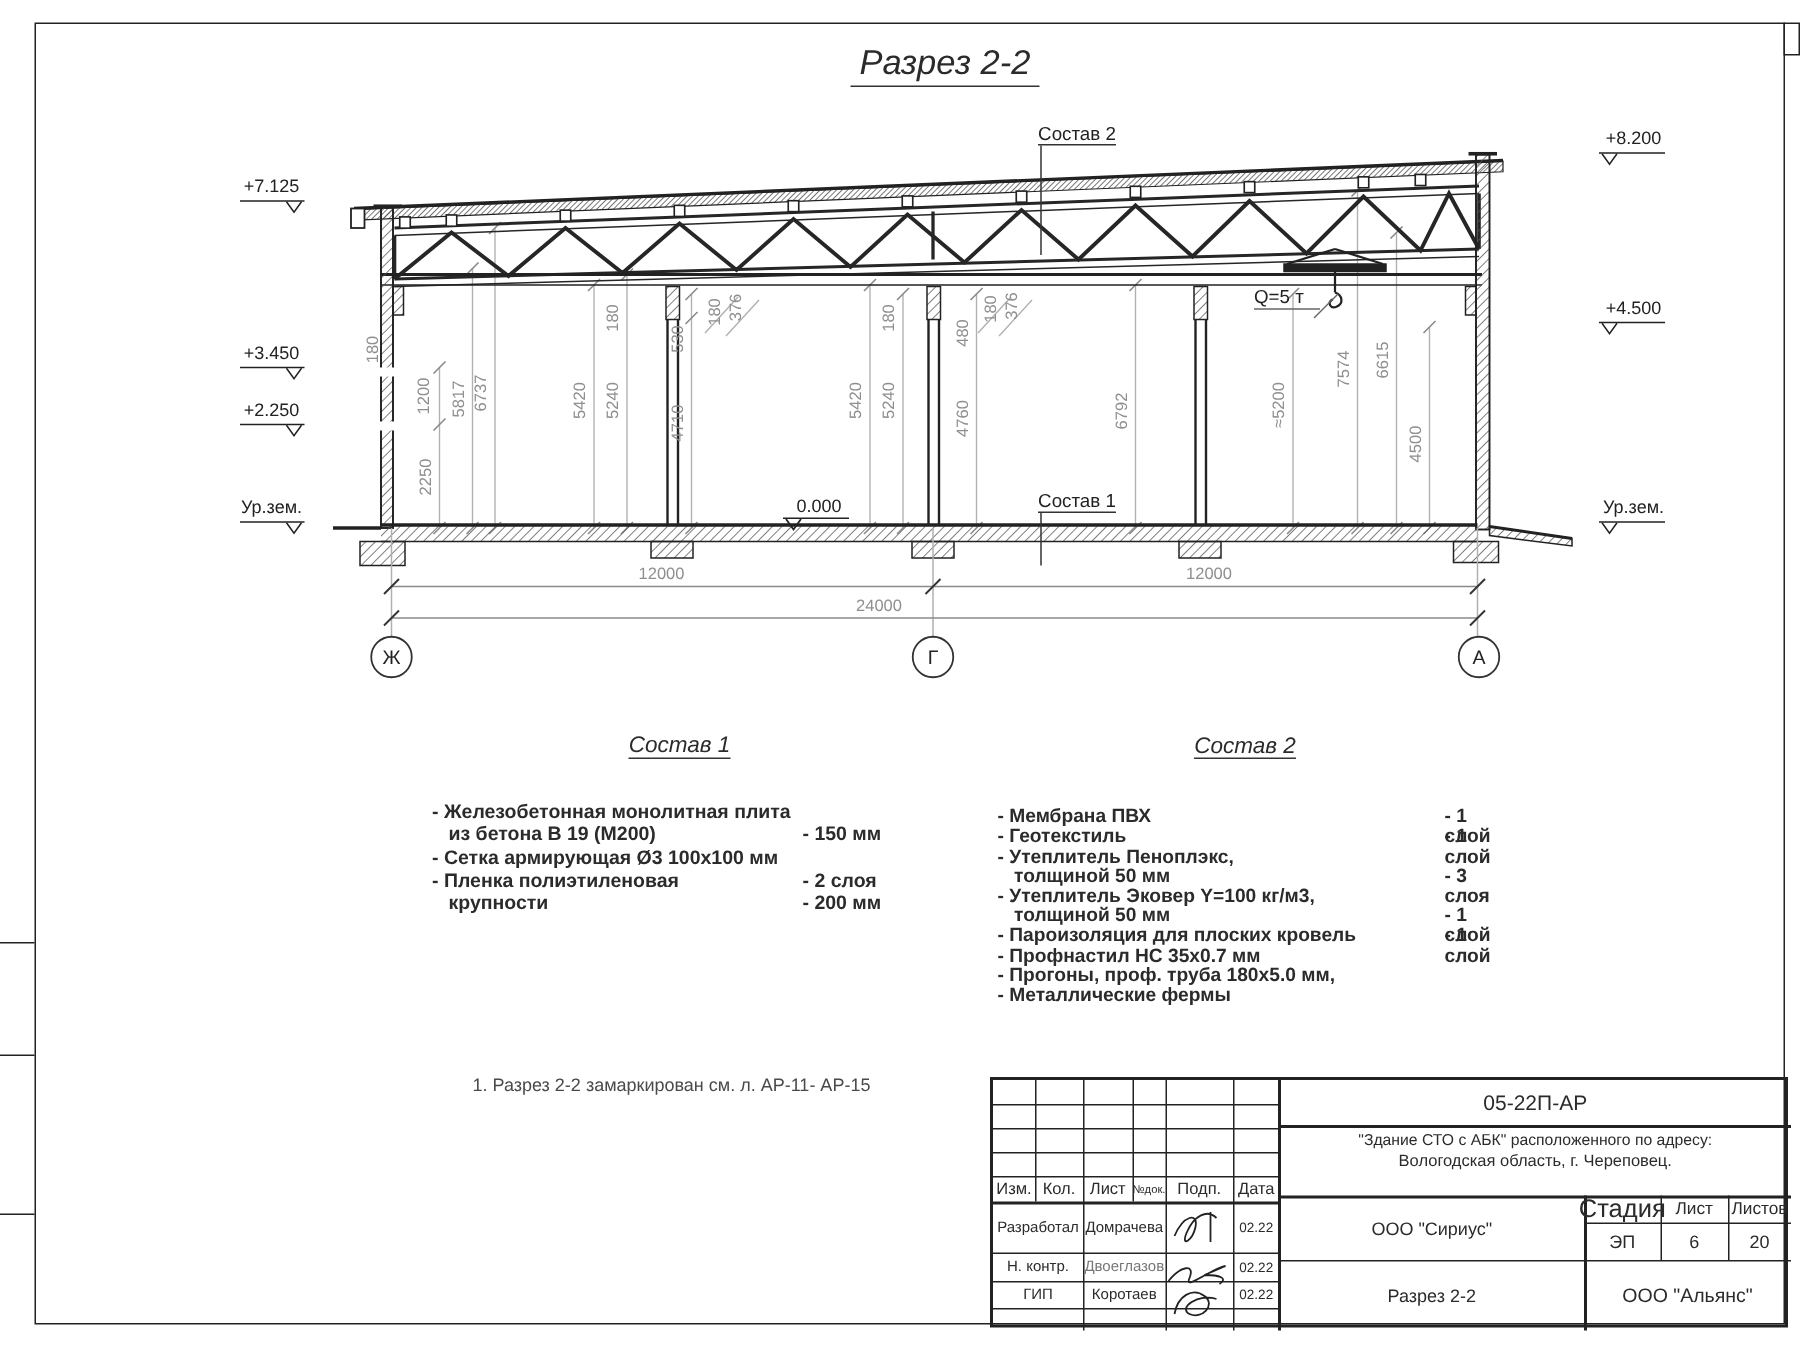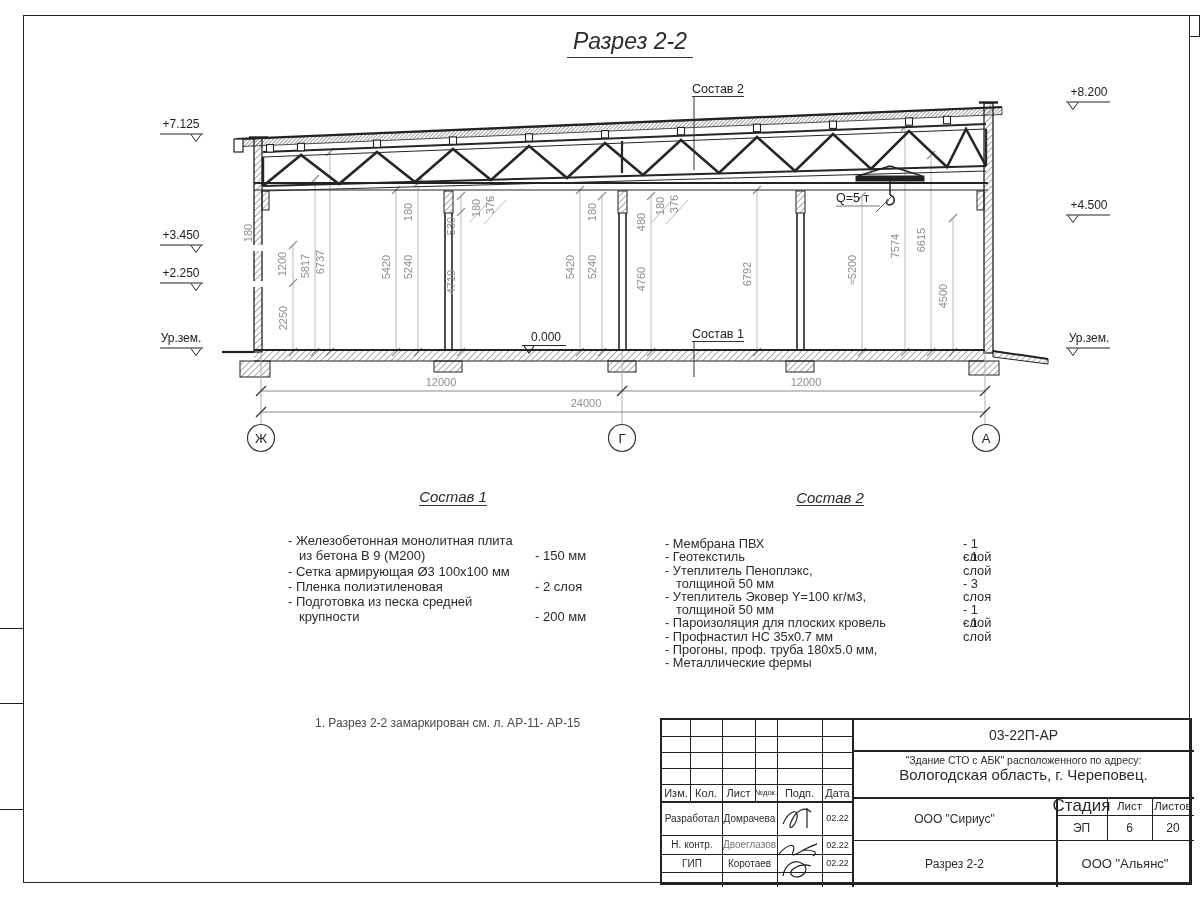--- a/index.html
+++ b/index.html
@@ -14,21 +14,21 @@
   svg text{font-family:"Liberation Sans",sans-serif;}
   .dim{font-size:11px;fill:#8f8f8f;}
   .lbl{font-size:12.5px;fill:#222;}
   .axtxt{font-size:13px;fill:#222;}
   .elev{font-size:12px;fill:#222;}
   
   .clist{font-size:13px;line-height:15.2px;}
   .clist .hdr{text-align:center;margin-bottom:0;}
   .clist .hdr span{display:inline-block;font-size:15px;font-style:italic;border-bottom:1px solid #333;padding-bottom:1px;}
   .crows{margin-top:27px;}
-  .crow{position:relative;}
+  .crow{position:relative;font-weight:bold;}
   .ct.ind{padding-left:11px;}
   .cv{position:absolute;top:0;}
   #comp1{left:288px;top:489px;width:330px;}
   #comp1 .cv{left:247px;}
   #comp2{left:665px;top:491px;width:330px;font-size:12.8px;line-height:13.2px;}
   #comp2 .crows{margin-top:31px;}
   #comp2 .cv{left:258px;margin-left:40px;}
   #note{left:315px;top:716px;font-size:12px;color:#4a4a4a;}
   
   #tb{left:660px;top:718px;width:532px;height:167px;border:2px solid #222;box-sizing:border-box;font-size:11px;}
@@ -291,24 +291,23 @@
       <text class="dim" text-anchor="middle" transform="rotate(-90 899 246)" x="899" y="246">7574</text>
       <text class="dim" text-anchor="middle" transform="rotate(-90 925 240)" x="925" y="240">6615</text>
       <text class="dim" text-anchor="middle" transform="rotate(-90 947 296)" x="947" y="296">4500</text>
     </g>
   </svg>
 
   <div id="comp1" class="abs clist">
     <div class="hdr"><span>Состав 1</span></div>
     <div class="crows">
       <div class="crow"><span class="ct">- Железобетонная  монолитная плита</span><span class="cv"></span></div>
-      <div class="crow"><span class="ct ind">из бетона В 9 (М200)</span><span class="cv">- 150 мм</span></div>
+      <div class="crow"><span class="ct ind">из бетона В 19 (М200)</span><span class="cv">- 150 мм</span></div>
       <div class="crow"><span class="ct">- Сетка армирующая Ø3 100х100 мм</span><span class="cv"></span></div>
       <div class="crow"><span class="ct">- Пленка полиэтиленовая</span><span class="cv">-  2 слоя</span></div>
-      <div class="crow"><span class="ct">- Подготовка из песка средней</span><span class="cv"></span></div>
       <div class="crow"><span class="ct ind">крупности</span><span class="cv">- 200 мм</span></div>
     </div>
   </div>
 
   <div id="comp2" class="abs clist">
     <div class="hdr"><span>Состав 2</span></div>
     <div class="crows">
       <div class="crow"><span class="ct">- Мембрана ПВХ</span><span class="cv">- 1 слой</span></div>
       <div class="crow"><span class="ct">- Геотекстиль</span><span class="cv">- 1 слой</span></div>
       <div class="crow"><span class="ct">- Утеплитель Пеноплэкс,</span><span class="cv"></span></div>
@@ -367,23 +366,23 @@
     <div class="cell" style="left:60px;top:134px;width:55px;height:18px;font-size:10px">Коротаев</div>
     <div class="cell" style="left:160px;top:134px;width:31px;height:18px;font-size:9px">02.22</div>
 
     <svg class="sig" style="left:115px;top:82px" width="45" height="32">
       <path d="M6,22 c6,-14 16,-16 14,-6 c-2,9 -10,14 -6,4 c5,-12 14,-16 20,-10 M30,6 l0,20" stroke="#222" fill="none" stroke-width="1.2"></path>
     </svg>
     <svg class="sig" style="left:113px;top:116px" width="48" height="50">
       <path d="M4,18 c8,-10 18,-12 14,-2 c-4,9 14,-6 24,-8 l-14,6 c10,0 16,2 10,6 M8,40 c2,-12 12,-18 20,-12 c8,6 -2,16 -10,12 c-8,-4 6,-14 18,-10" stroke="#222" fill="none" stroke-width="1.2"></path>
     </svg>
 
-    <div class="cell" style="left:191px;top:0;width:341px;height:30px;font-size:14px">03-22П-АР</div>
+    <div class="cell" style="left:191px;top:0;width:341px;height:30px;font-size:14px">05-22П-АР</div>
     <div class="cell" style="left:191px;top:33px;width:341px;height:14px;font-size:10.5px">"Здание СТО с АБК" расположенного по адресу:</div>
-    <div class="cell" style="left:191px;top:47px;width:341px;height:14px;font-size:15px">Вологодская область, г. Череповец.</div>
+    <div class="cell" style="left:191px;top:47px;width:341px;height:14px;font-size:11px">Вологодская область, г. Череповец.</div>
     <div class="cell" style="left:191px;top:77px;width:203px;height:43px;font-size:12px">ООО "Сириус"</div>
     <div class="cell" style="left:191px;top:120px;width:203px;height:47px;font-size:12px">Разрез 2-2</div>
     <div class="cell" style="left:394px;top:77px;width:51px;height:18px;font-size:17px">Стадия</div>
     <div class="cell" style="left:445px;top:77px;width:45px;height:18px;font-size:11.5px">Лист</div>
     <div class="cell" style="left:490px;top:77px;width:42px;height:18px;font-size:11.5px">Листов</div>
     <div class="cell" style="left:394px;top:95px;width:51px;height:25px;font-size:12px">ЭП</div>
     <div class="cell" style="left:445px;top:95px;width:45px;height:25px;font-size:12px">6</div>
     <div class="cell" style="left:490px;top:95px;width:42px;height:25px;font-size:12px">20</div>
     <div class="cell" style="left:394px;top:120px;width:138px;height:47px;font-size:13px">ООО "Альянс"</div>
   </div>

